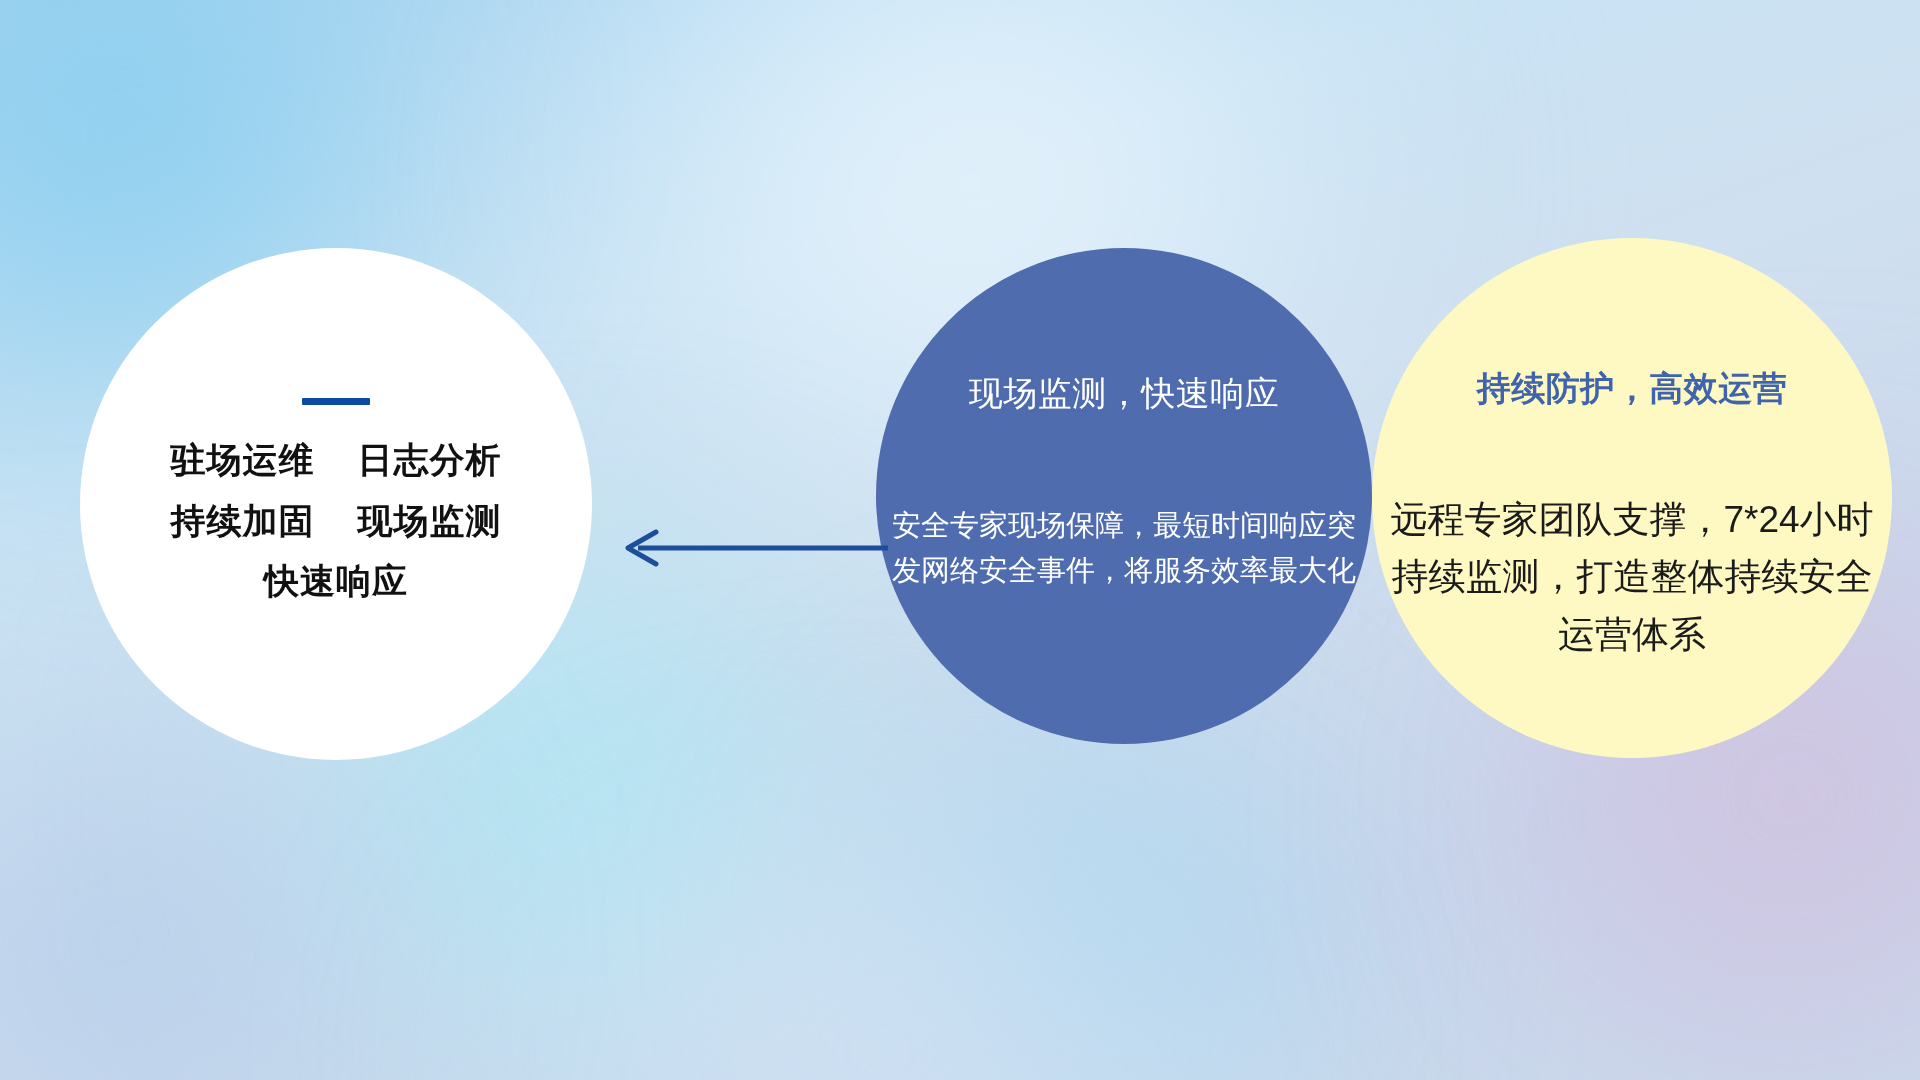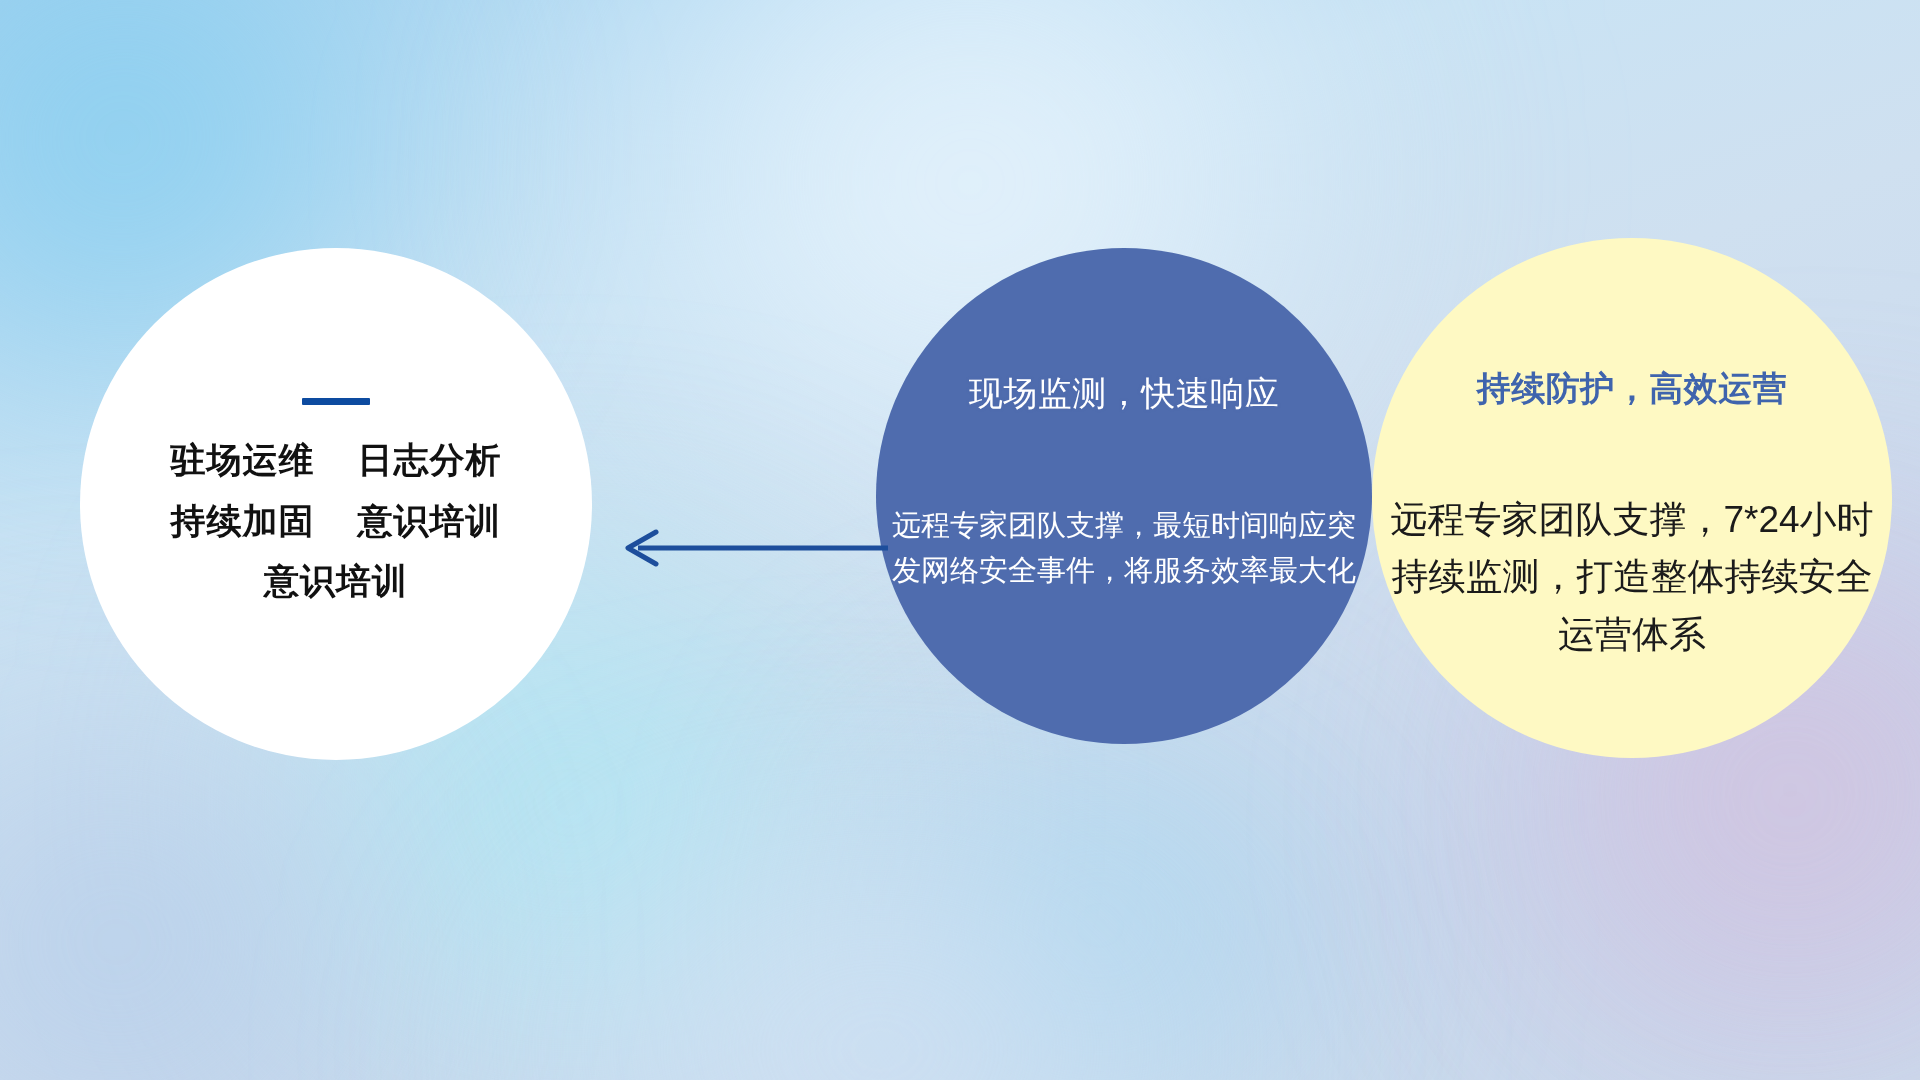--- a/index.html
+++ b/index.html
@@ -204,28 +204,28 @@
     <svg width="280" height="56" viewBox="0 0 280 56" xmlns="http://www.w3.org/2000/svg">
       <line x1="276" y1="28" x2="26" y2="28" stroke="#1d4e9c" stroke-width="5"></line>
       <polyline points="44,12 16,28 44,44" fill="none" stroke="#1d4e9c" stroke-width="5" stroke-linecap="round" stroke-linejoin="round"></polyline>
     </svg>
   </div>
 
   <div class="circle circle-left">
     <div class="left-dash" style="background:#0d4ba0"></div>
     <div class="left-lines">
       <div class="left-line">驻场运维    日志分析</div>
-      <div class="left-line">持续加固    意识培训</div>
-      <div class="left-line">意识培训</div>
+      <div class="left-line">持续加固    现场监测</div>
+      <div class="left-line">快速响应</div>
     </div>
   </div>
 
   <div class="circle circle-mid">
     <div class="mid-title">现场监测，快速响应</div>
-    <div class="mid-body">远程专家团队支撑，最短时间响应突发网络安全事件，将服务效率最大化</div>
+    <div class="mid-body">安全专家现场保障，最短时间响应突发网络安全事件，将服务效率最大化</div>
   </div>
 
   <div class="circle circle-right">
     <div class="right-title">持续防护，高效运营</div>
     <div class="right-body">远程专家团队支撑，7*24小时持续监测，打造整体持续安全运营体系</div>
   </div>
 
 </div>
 
 </body></html>

